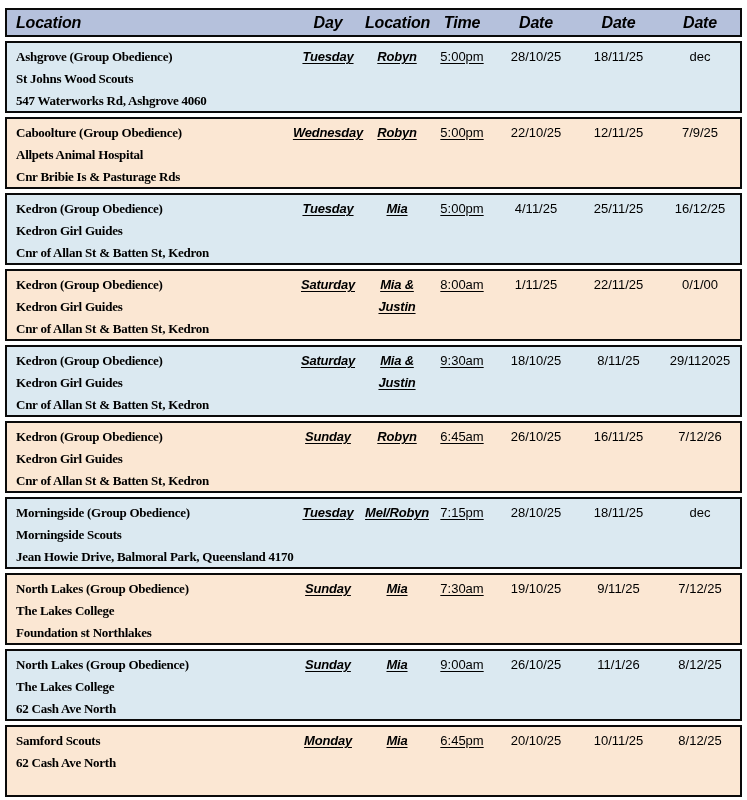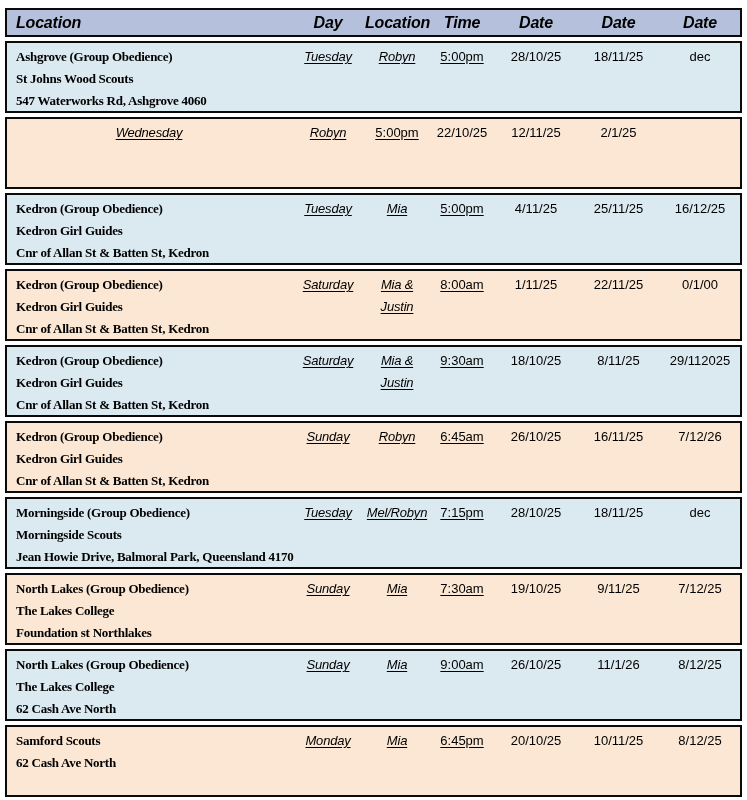--- a/index.html
+++ b/index.html
@@ -54,21 +54,21 @@
   .loc-line {
     line-height: 22px;
     white-space: nowrap;
     font-family: Liberation Serif, serif;
   }
   .c-day, .c-trainer, .c-time, .c-date {
     text-align: center;
     line-height: 22px;
   }
   .c-day, .c-trainer {
-    font-weight: normal;
+    font-weight: bold;
     font-style: italic;
     letter-spacing: -0.2px;
   }
   .c-day span, .c-trainer span, .c-time span {
     text-decoration: underline;
     text-underline-offset: 2px;
   }
   .c-date {
   }
 </style>
@@ -96,26 +96,31 @@
     </div>
     <div class="cell c-day"><span>Tuesday</span></div>
     <div class="cell c-trainer"><span>Robyn</span></div>
     <div class="cell c-time"><span>5:00pm</span></div>
     <div class="cell c-date">28/10/25</div>
     <div class="cell c-date">18/11/25</div>
     <div class="cell c-date">dec</div>
   </div>
 
   <div class="box grid row peach">
+    <div class="cell loc">
+      <div class="loc-line">Caboolture (Group Obedience)</div>
+      <div class="loc-line">Allpets Animal Hospital</div>
+      <div class="loc-line">Cnr Bribie Is &amp; Pasturage Rds</div>
+    </div>
     <div class="cell c-day"><span>Wednesday</span></div>
     <div class="cell c-trainer"><span>Robyn</span></div>
     <div class="cell c-time"><span>5:00pm</span></div>
     <div class="cell c-date">22/10/25</div>
     <div class="cell c-date">12/11/25</div>
-    <div class="cell c-date">2/1/25</div>
+    <div class="cell c-date">7/9/25</div>
   </div>
 
   <div class="box grid row blue">
     <div class="cell loc">
       <div class="loc-line">Kedron (Group Obedience)</div>
       <div class="loc-line">Kedron Girl Guides</div>
       <div class="loc-line">Cnr of Allan St &amp; Batten St, Kedron</div>
     </div>
     <div class="cell c-day"><span>Tuesday</span></div>
     <div class="cell c-trainer"><span>Mia</span></div>

